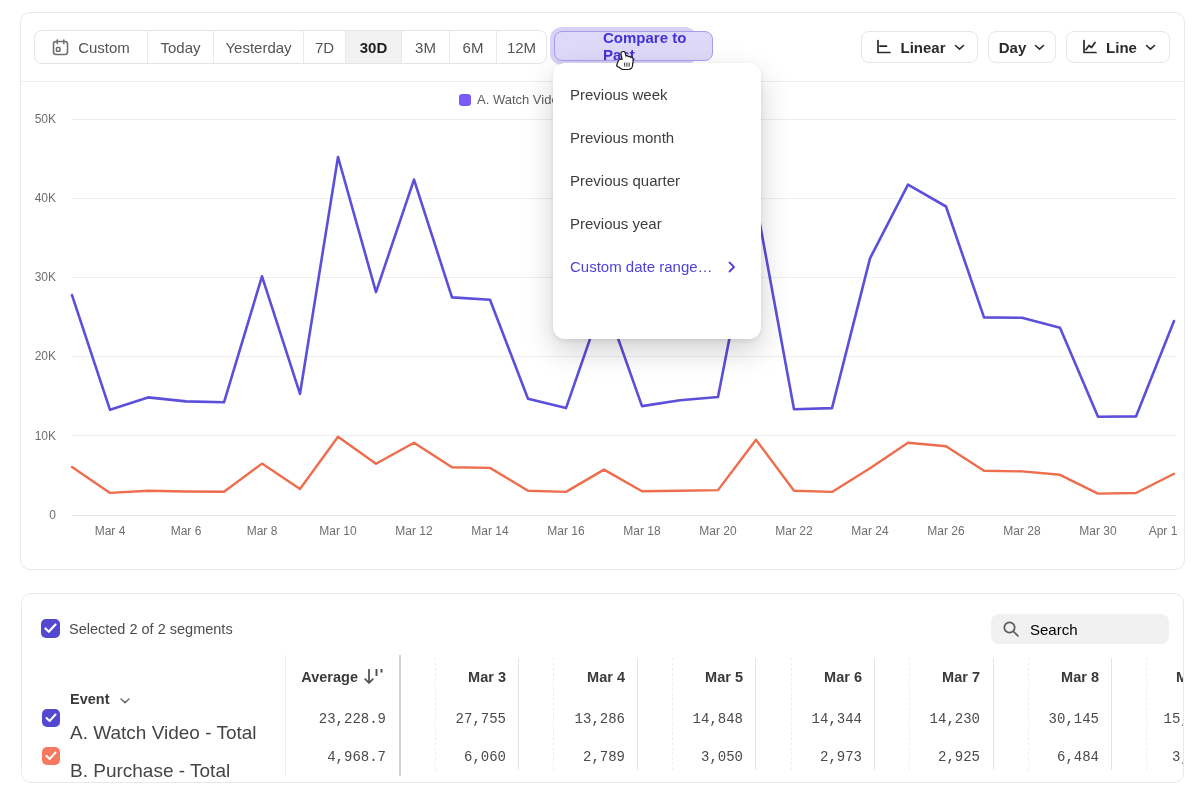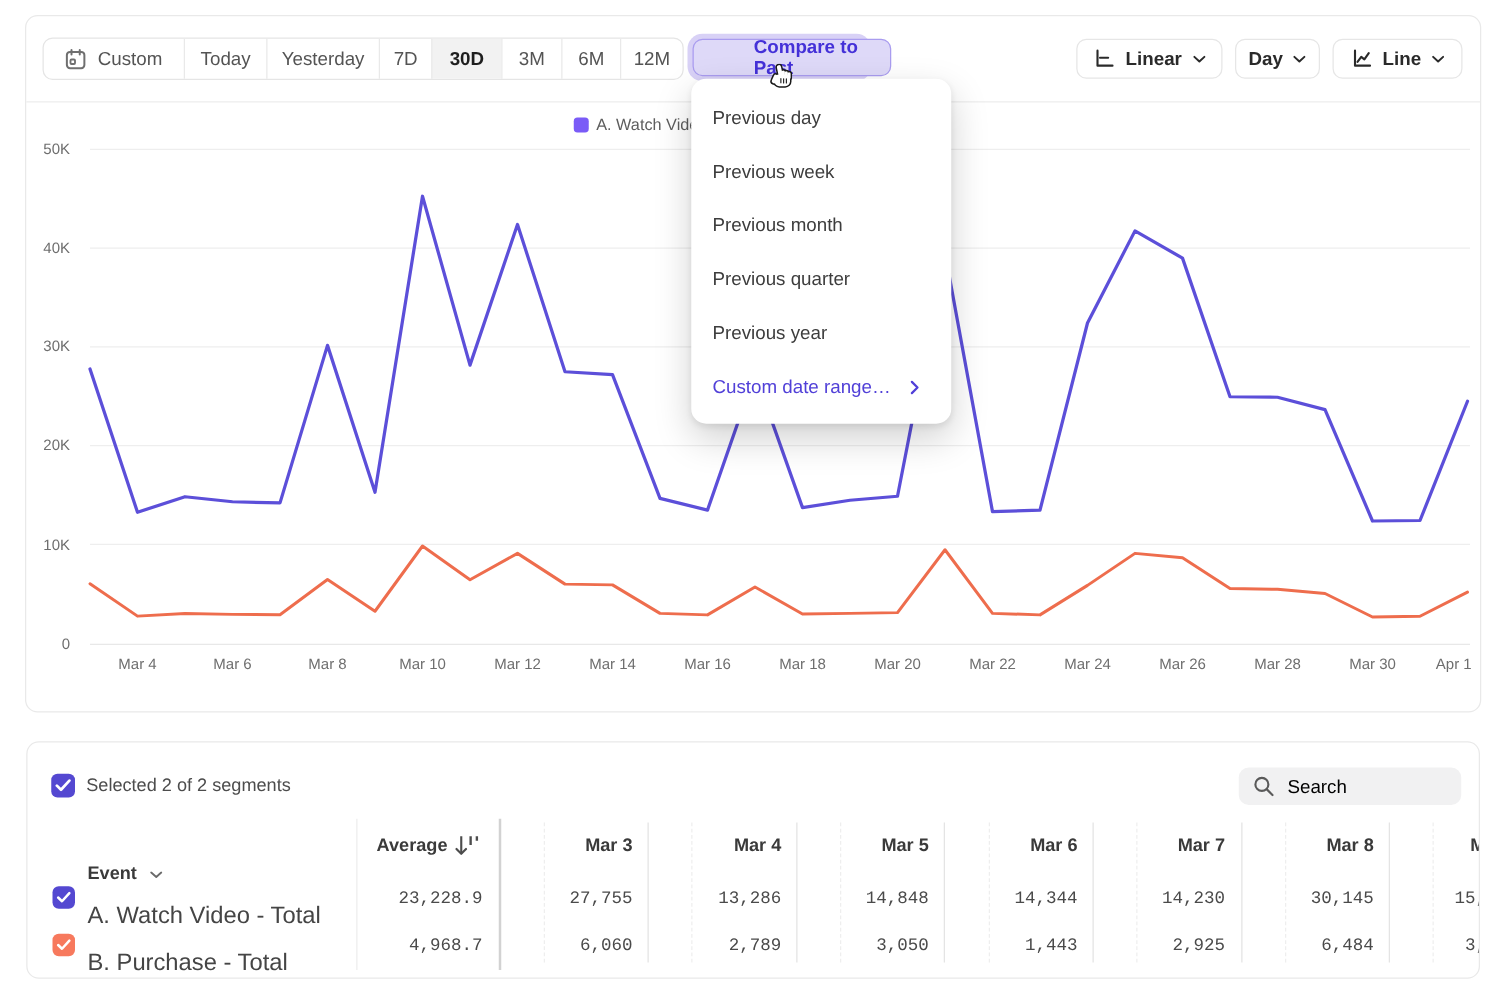--- a/index.html
+++ b/index.html
@@ -140,21 +140,20 @@
 </svg>
 
 <div id="legend">
   <div class="lsq" style="background:#7a5bf7;"></div>
     <span>A. Watch Video</span>
   <div class="lsq" style="background:#f77a5e; margin-left:20px;"></div>
     <span>B. Purchase</span>
 </div>
 
 <div id="menu">
-  <div class="mi">Previous day</div>
   <div class="mi">Previous week</div>
   <div class="mi">Previous month</div>
   <div class="mi">Previous quarter</div>
   <div class="mi">Previous year</div>
   <div class="mi purple">Custom date range…
     <svg width="8" height="12" viewBox="0 0 8 12" style="position:absolute; left:175px; top:16px;">
         <path d="M1.5 1.5 L6 6 L1.5 10.5" fill="none" stroke="#5140d8" stroke-width="1.8" stroke-linecap="round" stroke-linejoin="round"></path>
       </svg>
   </div>
 </div>
@@ -254,17 +253,17 @@
   <div class="cbx" style="top:153px;background:#f7795d;">
     <svg width="12" height="10" viewBox="0 0 12 10" style="position:absolute;left:3px;top:4px;">
         <path d="M1.5 5 L4.6 8 L10.5 1.5" fill="none" stroke="#fff" stroke-width="2" stroke-linecap="round" stroke-linejoin="round"></path>
       </svg>
   </div>
   <div class="rowlbl" style="left:48px;top:154px;">B. Purchase - Total</div>
   <div class="num" style="right:797px;top:155px;">4,968.7</div>
   <div class="num" style="right:677px;top:155px;">6,060</div>
   <div class="num" style="right:558px;top:155px;">2,789</div>
   <div class="num" style="right:440px;top:155px;">3,050</div>
-  <div class="num" style="right:321px;top:155px;">1,443</div>
+  <div class="num" style="right:321px;top:155px;">2,973</div>
   <div class="num" style="right:203px;top:155px;">2,925</div>
   <div class="num" style="right:84px;top:155px;">6,484</div>
   <div class="num" style="right:-31px;top:155px;">3,305</div>
 </div>
 
 </body></html>

